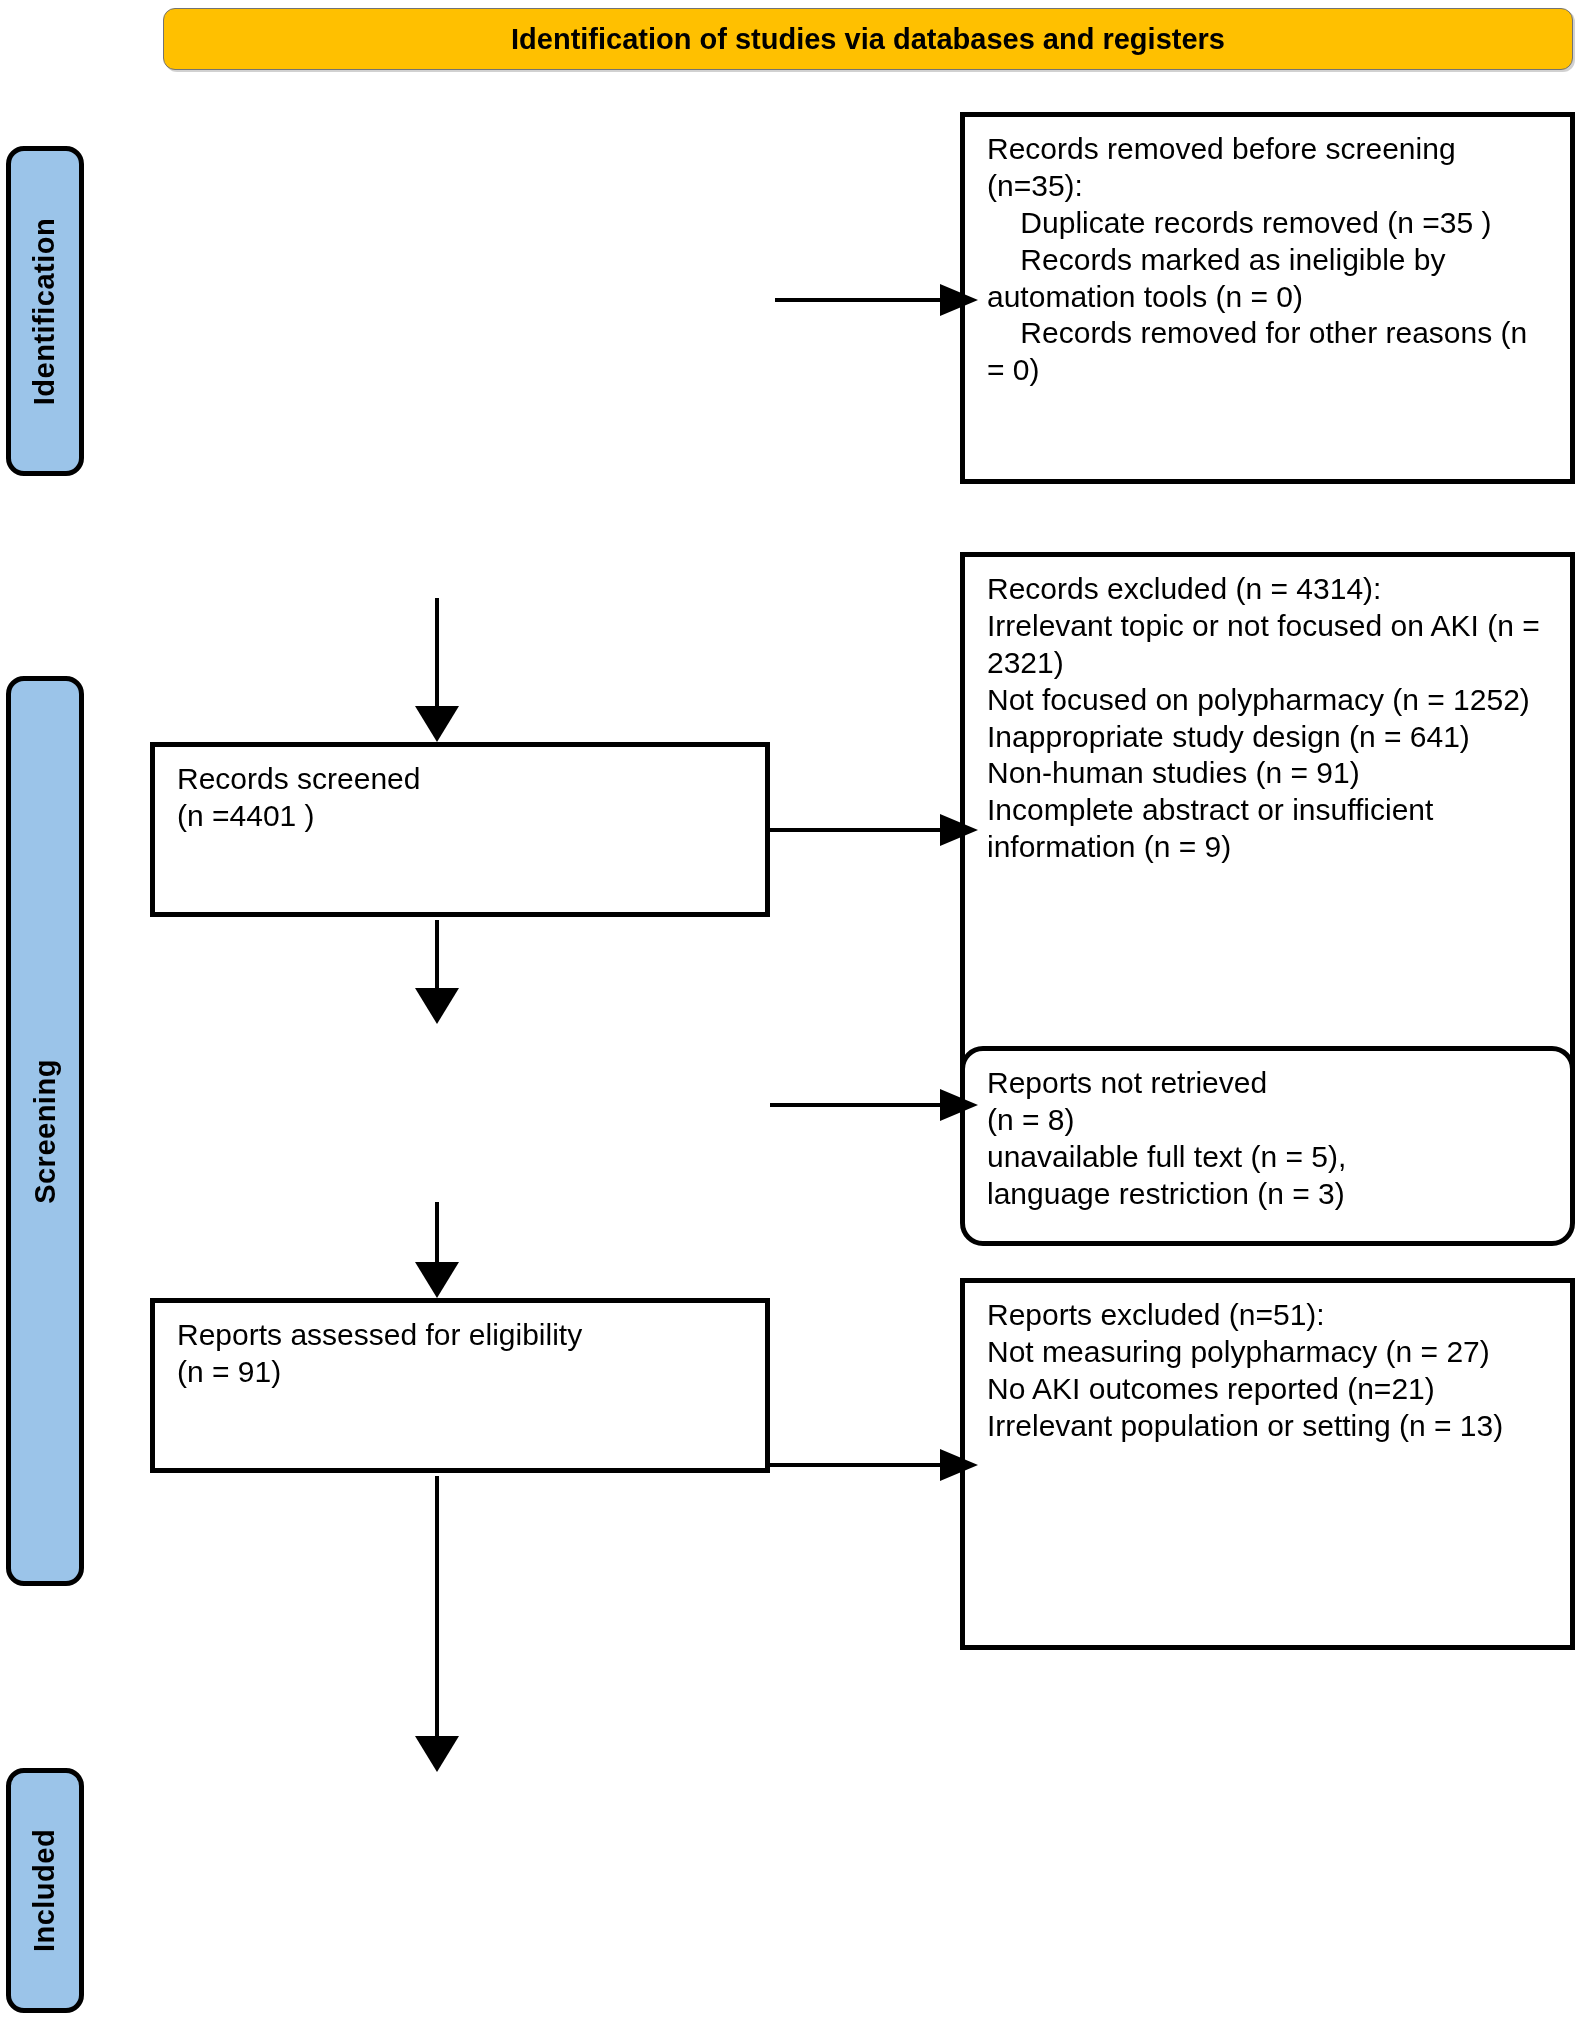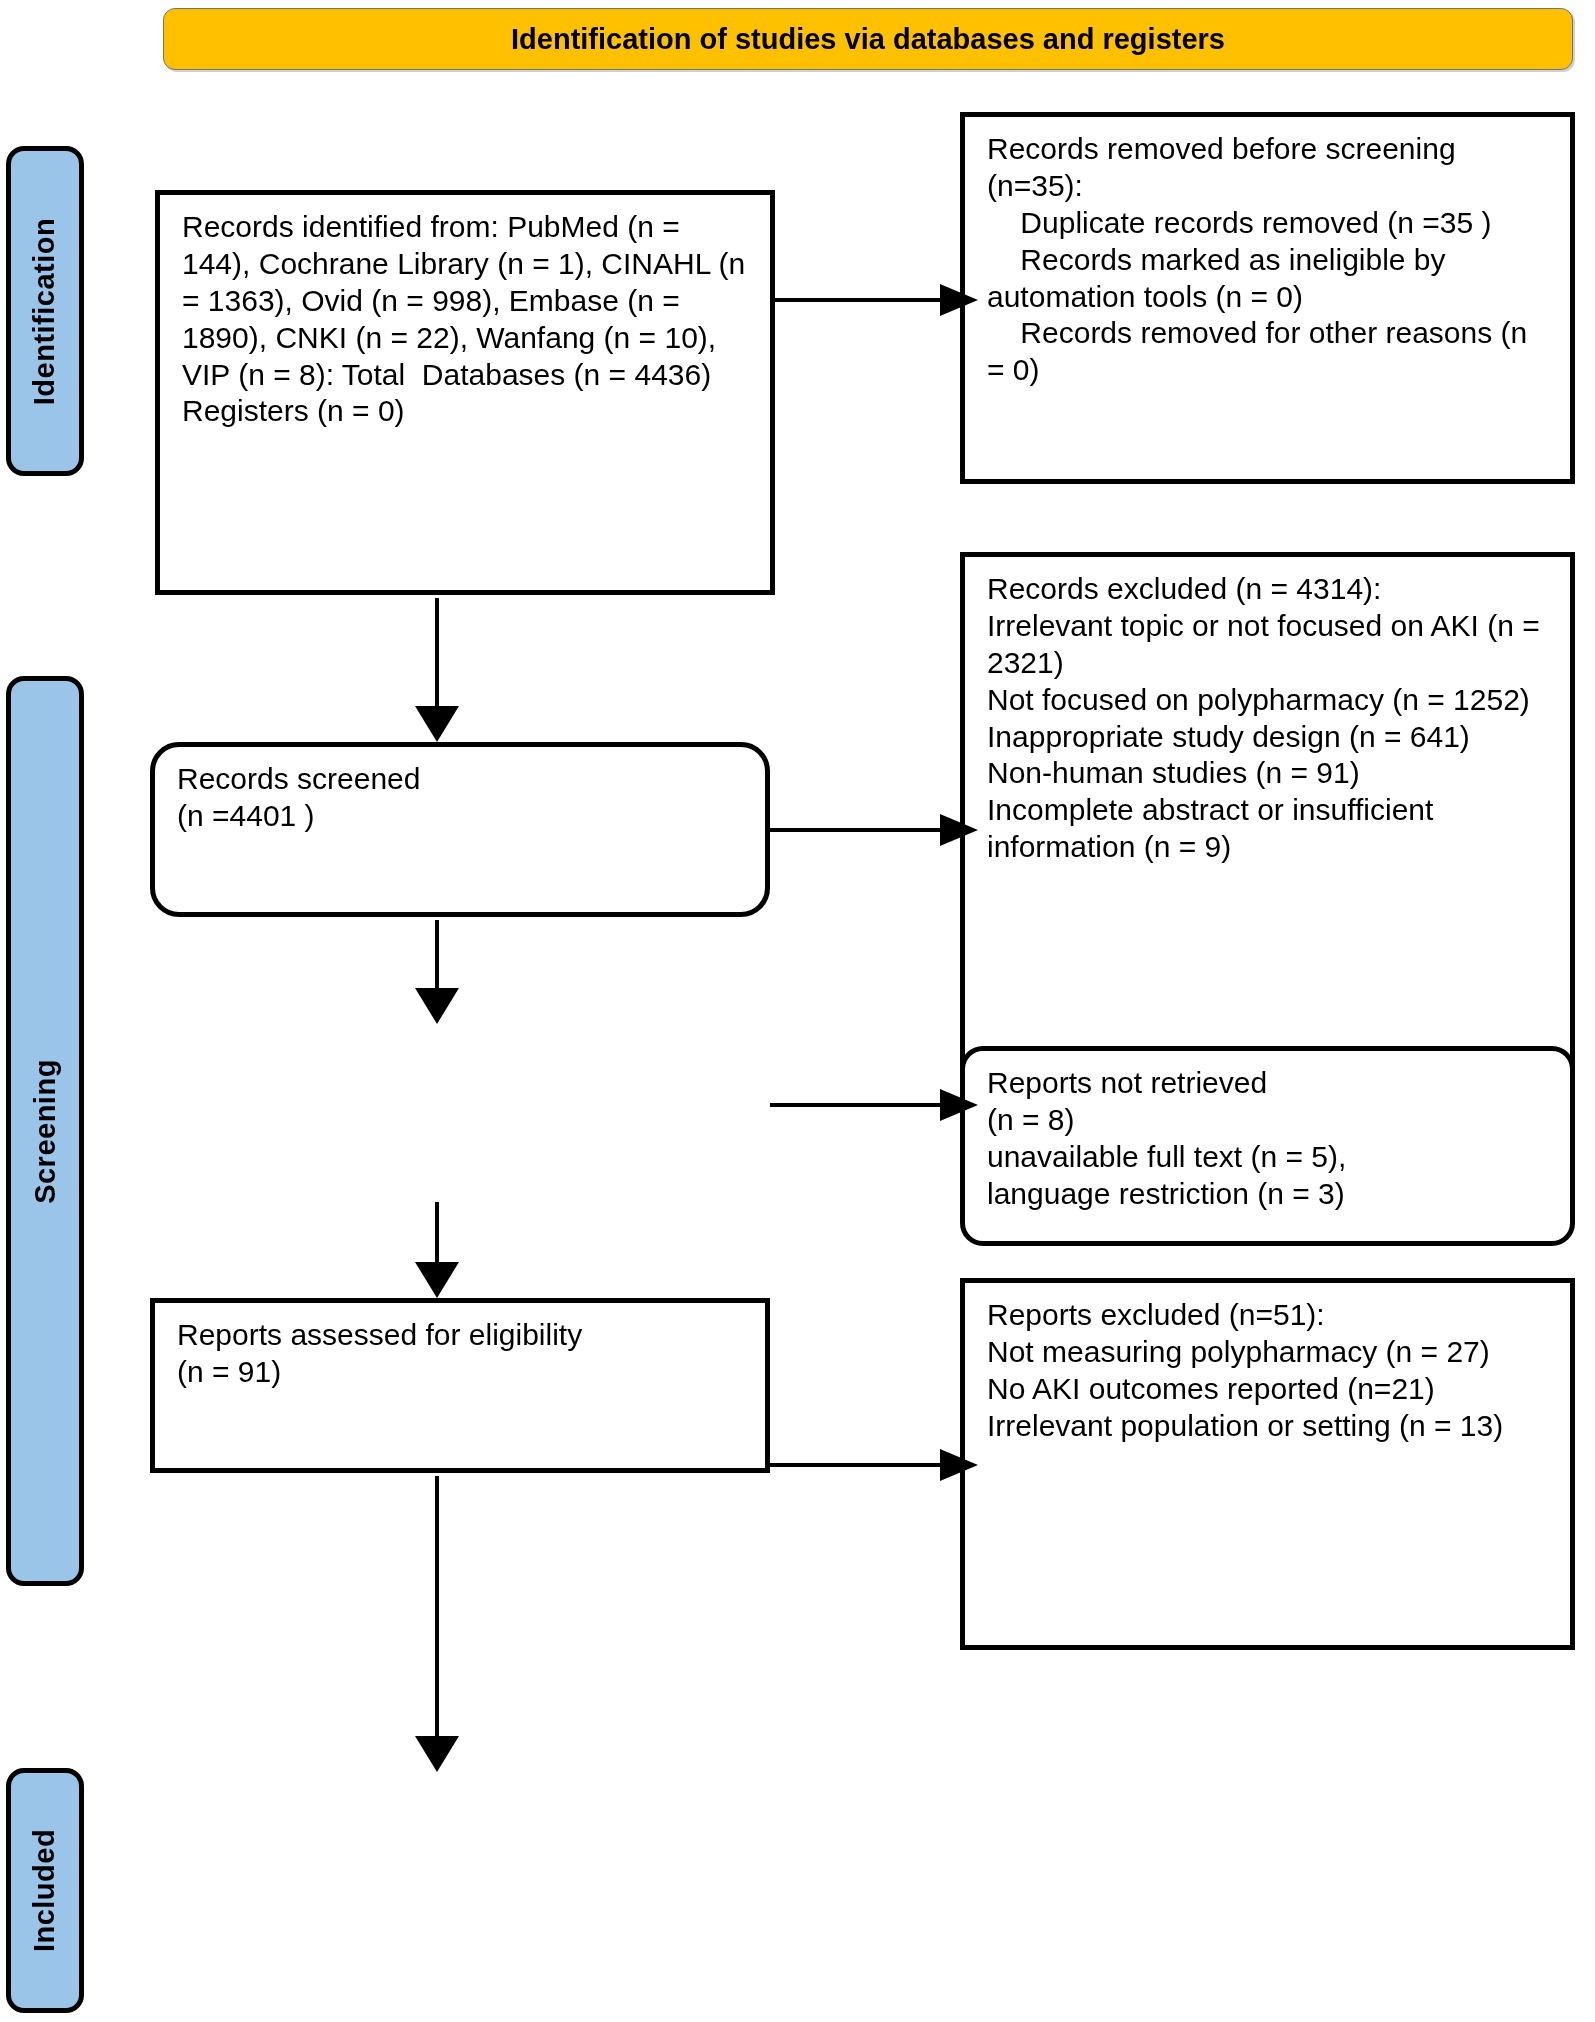--- a/index.html
+++ b/index.html
@@ -76,21 +76,21 @@
     line-height: 1.23;
     color: #000000;
     white-space: pre-wrap;
   }
   .flow-box.indent-block .box-text {
     white-space: pre-wrap;
   }
 
   
   #box-identified      { left: 155px; top: 190px;  width: 620px; height: 405px; }
-  #box-screened        { left: 150px; top: 742px;  width: 620px; height: 175px; border-radius: 29px; }
+  #box-screened        { left: 150px; top: 742px;  width: 620px; height: 175px; }
   #box-sought          { left: 150px; top: 1024px; width: 620px; height: 175px; }
   #box-assessed        { left: 150px; top: 1298px; width: 620px; height: 175px; }
   #box-included        { left: 150px; top: 1772px; width: 620px; height: 212px; }
 
   
   #box-removed         { left: 960px; top: 112px;  width: 615px; height: 372px; }
   #box-excluded-rec    { left: 960px; top: 552px;  width: 615px; height: 568px; }
   #box-notretrieved    { left: 960px; top: 1046px; width: 615px; height: 200px; border-radius: 23px; }
   #box-excluded-rep    { left: 960px; top: 1278px; width: 615px; height: 372px; }
 
@@ -117,24 +117,20 @@
   <div class="phase-band" id="band-identification" style="background: rgb(155, 196, 233);">
     <span class="phase-label">Identification</span>
   </div>
   <div class="phase-band" id="band-screening" style="background: rgb(155, 196, 233);">
     <span class="phase-label">Screening</span>
   </div>
   <div class="phase-band" id="band-included" style="background: rgb(155, 196, 233);">
     <span class="phase-label">Included</span>
   </div>
 
-  <div class="flow-box" id="box-identified">
-    <div class="box-text">Records identified from: PubMed (n = 144), Cochrane Library (n = 1), CINAHL (n = 1363), Ovid (n = 998), Embase (n = 1890), CNKI (n = 22), Wanfang (n = 10), VIP (n = 8): Total  Databases (n = 4436)
-Registers (n = 0)</div>
-  </div>
 
   <div class="flow-box" id="box-screened">
     <div class="box-text">Records screened
 (n =4401 )</div>
   </div>
 
 
   <div class="flow-box" id="box-assessed">
     <div class="box-text">Reports assessed for eligibility
 (n = 91)</div>

